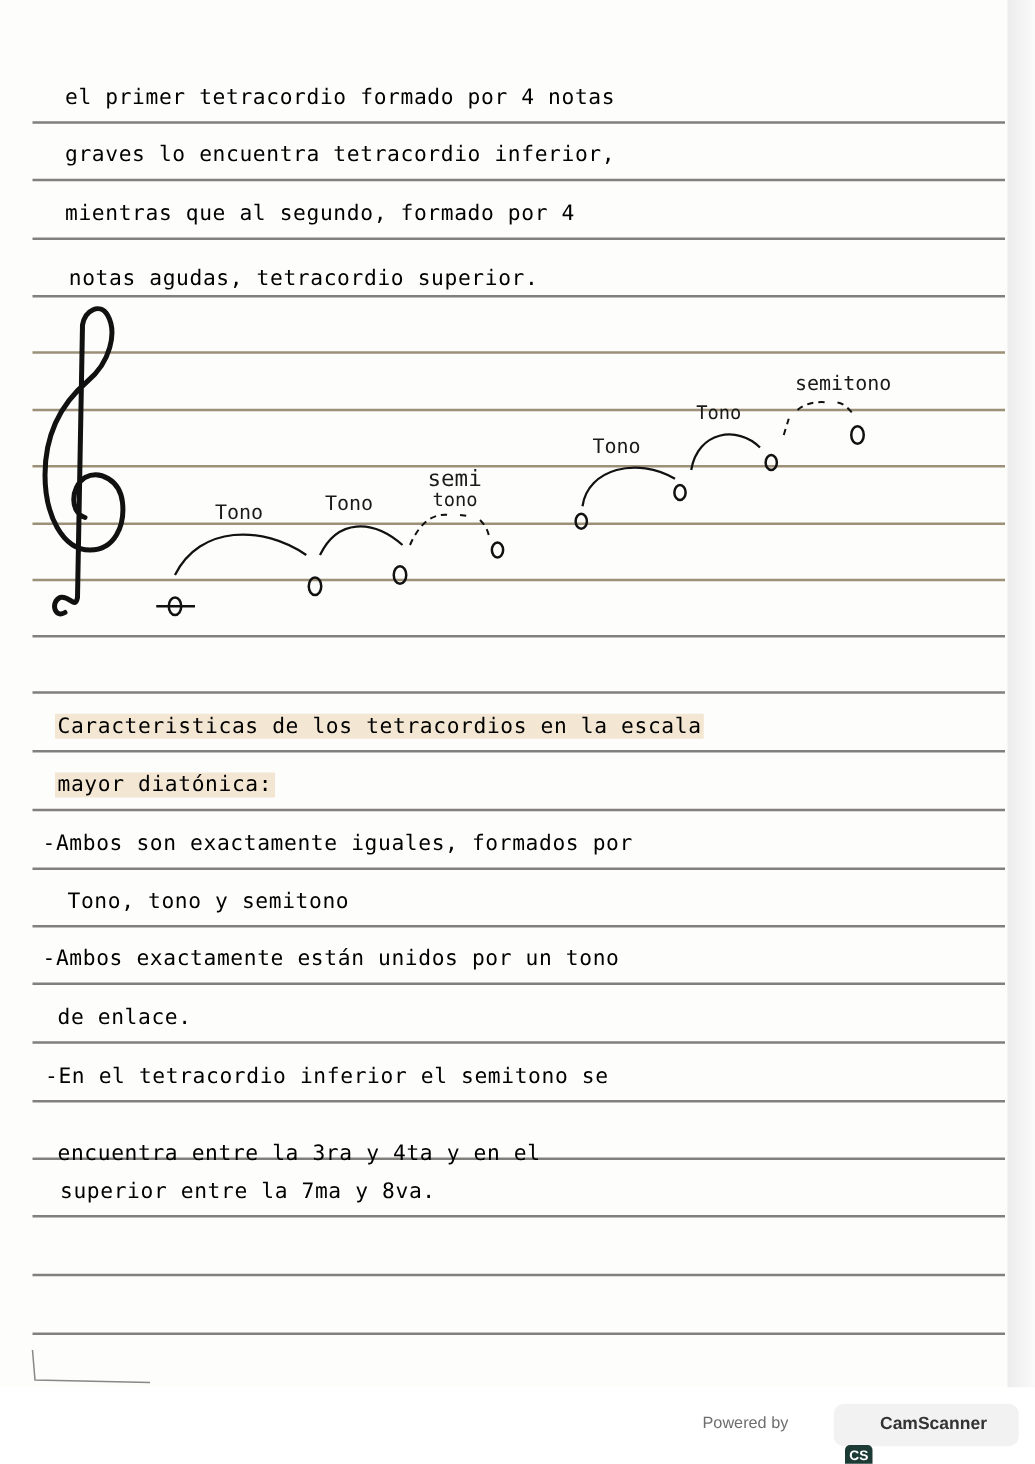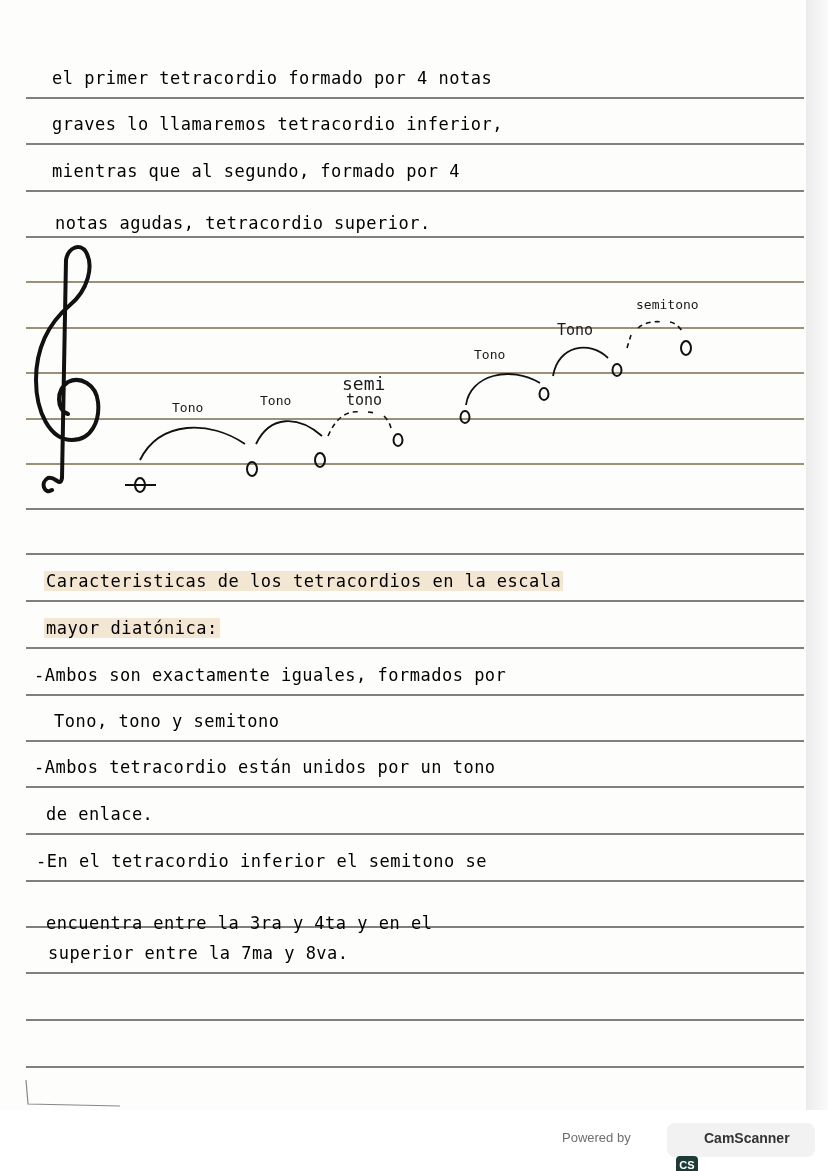--- a/index.html
+++ b/index.html
@@ -7,21 +7,21 @@
          font-family:"DejaVu Sans", sans-serif; }
   .page { position:absolute; left:0; top:0; width:806px; height:1110px; background:#fdfdfc; }
   .page-edge { position:absolute; left:806px; top:0; width:22px; height:1110px;
                background:linear-gradient(to right,#ececec,#fafafa); }
   .rule { position:absolute; left:26px; width:778px; height:1.6px; background:#6c6a66; opacity:.85; }
   .rule.staff { background:#8b7d60; }
   .hw { position:absolute; left:52px; font-family:"DejaVu Sans Mono", monospace; font-size:17px;
         color:#000000; letter-spacing:0.5px; white-space:nowrap; transform-origin:left bottom;
         font-weight:normal; }
   .hl { background:#f3e6d2; padding:0 2px; }
-  .label { position:absolute; font-family:"DejaVu Sans Mono", monospace; font-size:13px; color:#1a1a1a;
+  .label { position:absolute; font-family:"DejaVu Sans Mono", monospace; font-size:16px; color:#1a1a1a;
            white-space:nowrap; }
   .footer { position:absolute; left:0; top:1110px; width:828px; height:61px; background:#ffffff; }
   .powered { position:absolute; left:562px; top:1130px; font-family:"Liberation Sans", sans-serif;
              font-size:13px; color:#6e6e6e; }
   .cs-badge { position:absolute; left:667px; top:1123px; width:148px; height:34px; border-radius:8px;
               background:#f2f2f2; }
   .cs-logo { position:absolute; left:676px; top:1156px; width:22px; height:22px; border-radius:4px;
              background:#1d3b36; color:#fff; font-family:"Liberation Sans", sans-serif; font-weight:bold;
              font-size:11px; line-height:19px; text-align:center; overflow:hidden; }
   .cs-logo::after { content:""; position:absolute; left:0; bottom:0; width:22px; height:4px; background:#27c3a0; }
@@ -52,21 +52,21 @@
 <div class="rule" style="top:740px"></div>
 <div class="rule" style="top:786px"></div>
 <div class="rule" style="top:833px"></div>
 <div class="rule" style="top:880px"></div>
 <div class="rule" style="top:926px"></div>
 <div class="rule" style="top:972px"></div>
 <div class="rule" style="top:1019px"></div>
 <div class="rule" style="top:1066px"></div>
 
 <div class="hw" style="top:68px">el primer tetracordio formado por 4 notas</div>
-<div class="hw" style="top:114px">graves lo llamaremos tetracordio inferior,</div>
+<div class="hw" style="top:114px">graves lo encuentra tetracordio inferior,</div>
 <div class="hw" style="top:161px">mientras que al segundo, formado por 4</div>
 <div class="hw" style="top:213px;left:55px">notas agudas, tetracordio superior.</div>
 
 <svg width="828" height="1171">
 
   <g fill="none" stroke="#111" stroke-width="4" stroke-linecap="round">
     <path d="M52,490 C44,495 40,482 48,478 C56,476 60,488 62,478 L66,260 C68,248 80,242 86,252 C94,266 88,290 70,305 C50,322 36,345 36,380 C36,412 50,440 72,440 C92,440 100,420 98,402 C96,384 80,376 68,382 C56,390 56,410 68,414"></path>
   </g>
 
   <path d="M140,460 C160,420 210,420 245,444" fill="none" stroke="#111" stroke-width="1.8"></path>
@@ -98,21 +98,21 @@
 <div class="label" style="left:346px;top:391px;font-size:15px">tono</div>
 <div class="label" style="left:474px;top:347px">Tono</div>
 <div class="label" style="left:557px;top:321px;font-size:15px">Tono</div>
 <div class="label" style="left:636px;top:297px">semitono</div>
 
 <div class="hw" style="top:571px;left:44px"><span class="hl">Caracteristicas de los tetracordios en la escala</span></div>
 <div class="hw" style="top:618px;left:44px"><span class="hl">mayor diatónica:</span></div>
 
 <div class="hw" style="top:665px;left:34px">-Ambos son exactamente iguales, formados por</div>
 <div class="hw" style="top:711px;left:54px">Tono, tono y semitono</div>
-<div class="hw" style="top:757px;left:34px">-Ambos tetracordio están unidos por un tono</div>
+<div class="hw" style="top:757px;left:34px">-Ambos exactamente están unidos por un tono</div>
 <div class="hw" style="top:804px;left:46px">de enlace.</div>
 <div class="hw" style="top:851px;left:36px">-En el tetracordio inferior el semitono se</div>
 <div class="hw" style="top:913px;left:46px">encuentra entre la 3ra y 4ta y en el</div>
 <div class="hw" style="top:943px;left:48px">superior entre la 7ma y 8va.</div>
 
 <div class="footer"></div>
 <div class="powered">Powered by</div>
 <div class="cs-badge"></div>
 <div class="cs-logo">CS</div>
 <div class="cs-name">CamScanner</div>

